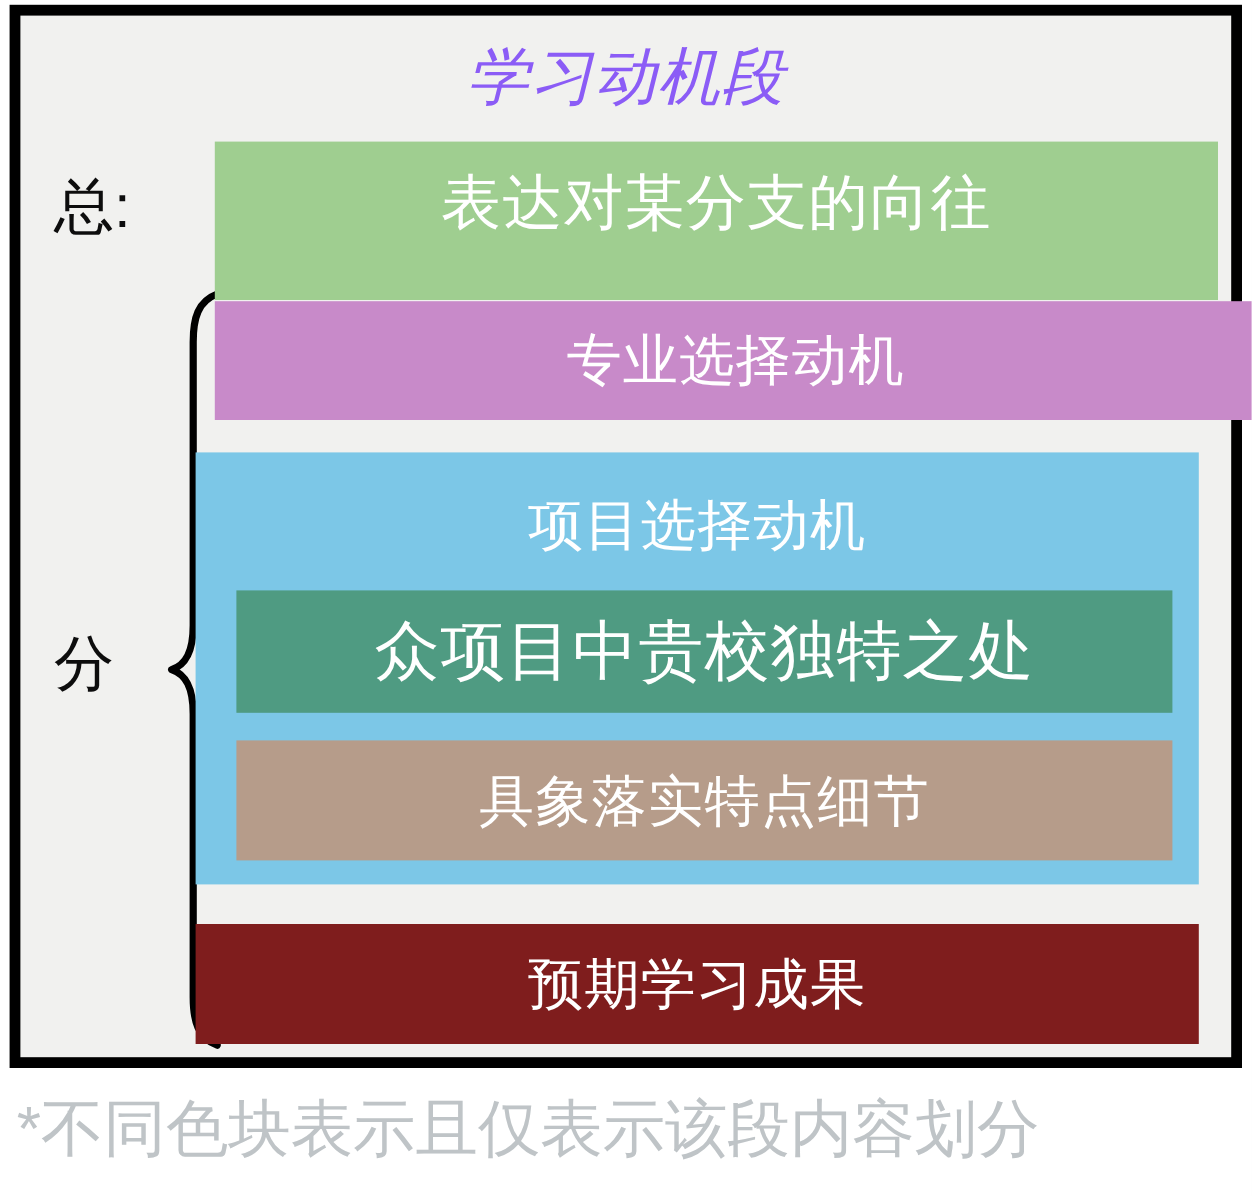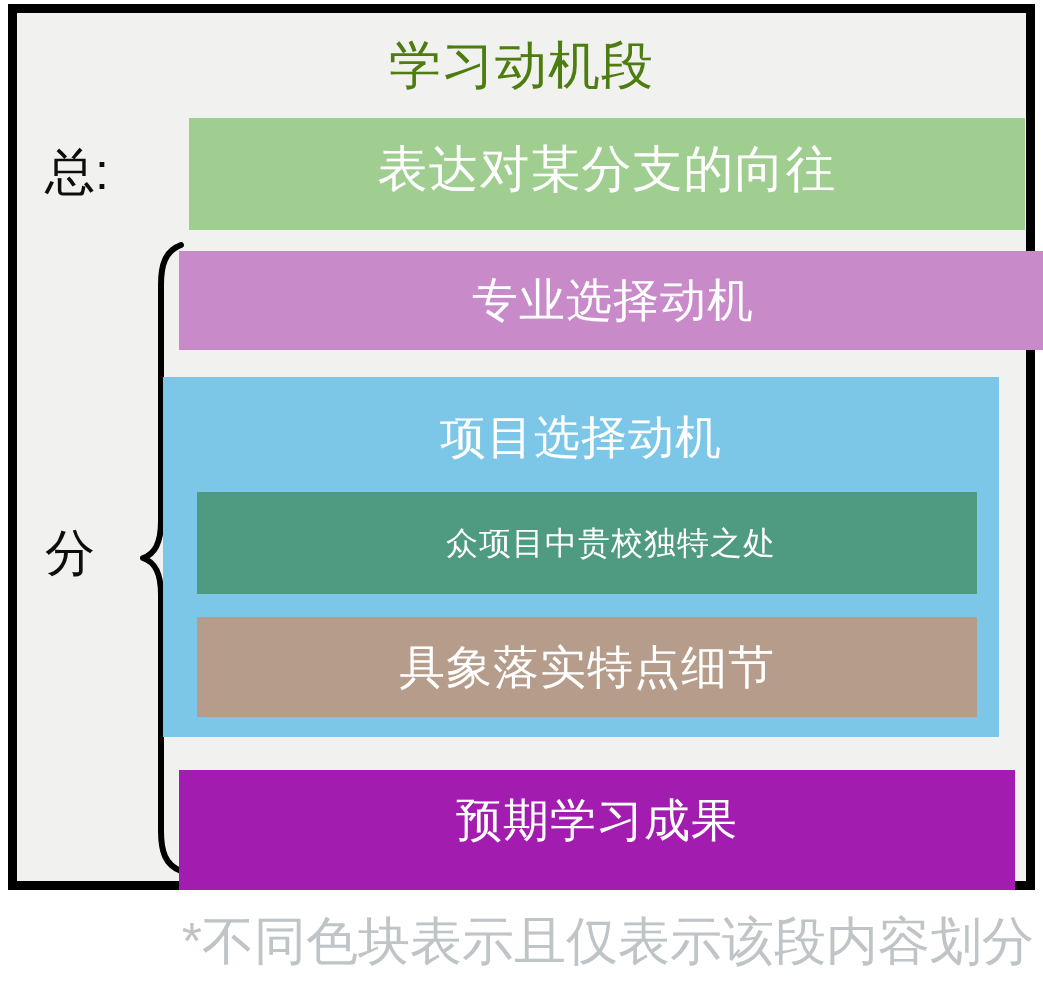--- a/index.html
+++ b/index.html
@@ -41,23 +41,24 @@
 
   
   .title {
     position: absolute;
     left: 0;
     top: 22px;
     width: 100%;
     text-align: center;
     font-size: 52px;
     line-height: 60px;
-    color: #4d7c0f;
+    color: #8b5cf6;
     letter-spacing: 1px;
     white-space: nowrap;
+    font-style: italic;
   }
 
   
   .side-label {
     position: absolute;
     font-size: 50px;
     line-height: 56px;
     color: #0d0d0d;
     white-space: nowrap;
   }
@@ -84,24 +85,24 @@
   }
   .block .block-label {
     display: block;
     width: 100%;
     color: #ffffff;
     letter-spacing: 1px;
   }
 
   
   .block-zong {
-    left: 172px;
+    left: 162px;
     top: 105px;
     width: 836px;
-    height: 112px;
+    height: 132px;
     background: #9fce90;
   }
   .block-zong .block-label {
     font-size: 50px;
     line-height: 102px;
   }
 
   
   .block-major {
     left: 162px;
@@ -133,63 +134,62 @@
 
   
   .block-unique {
     left: 34px;
     top: 115px;
     width: 780px;
     height: 102px;
     background: #4f9b82;
   }
   .block-unique .block-label {
-    font-size: 32px;
+    font-size: 54px;
     line-height: 102px;
-    padding-left: 24px;
   }
 
   
   .block-detail {
     left: 34px;
     top: 240px;
     width: 780px;
     height: 100px;
     background: #b69c8a;
   }
   .block-detail .block-label {
     font-size: 46px;
     line-height: 100px;
     border-radius: 31px;
   }
 
   
   .block-outcome {
-    left: 162px;
+    left: 146px;
     top: 757px;
     width: 836px;
-    height: 120px;
-    background: #a21caf;
+    height: 100px;
+    background: #7f1d1d;
   }
   .block-outcome .block-label {
     font-size: 46px;
     line-height: 100px;
   }
 
   
   .footnote {
     position: absolute;
     left: 14px;
     top: 903px;
     width: 1020px;
     font-size: 52px;
     line-height: 76px;
     color: #bfc4c7;
     white-space: nowrap;
-    text-align: right;
+    text-align: left;
   }
 </style>
 </head>
 <body>
 
 <div id="root">
 
   <div class="panel">
     <div class="panel-inner">
 

